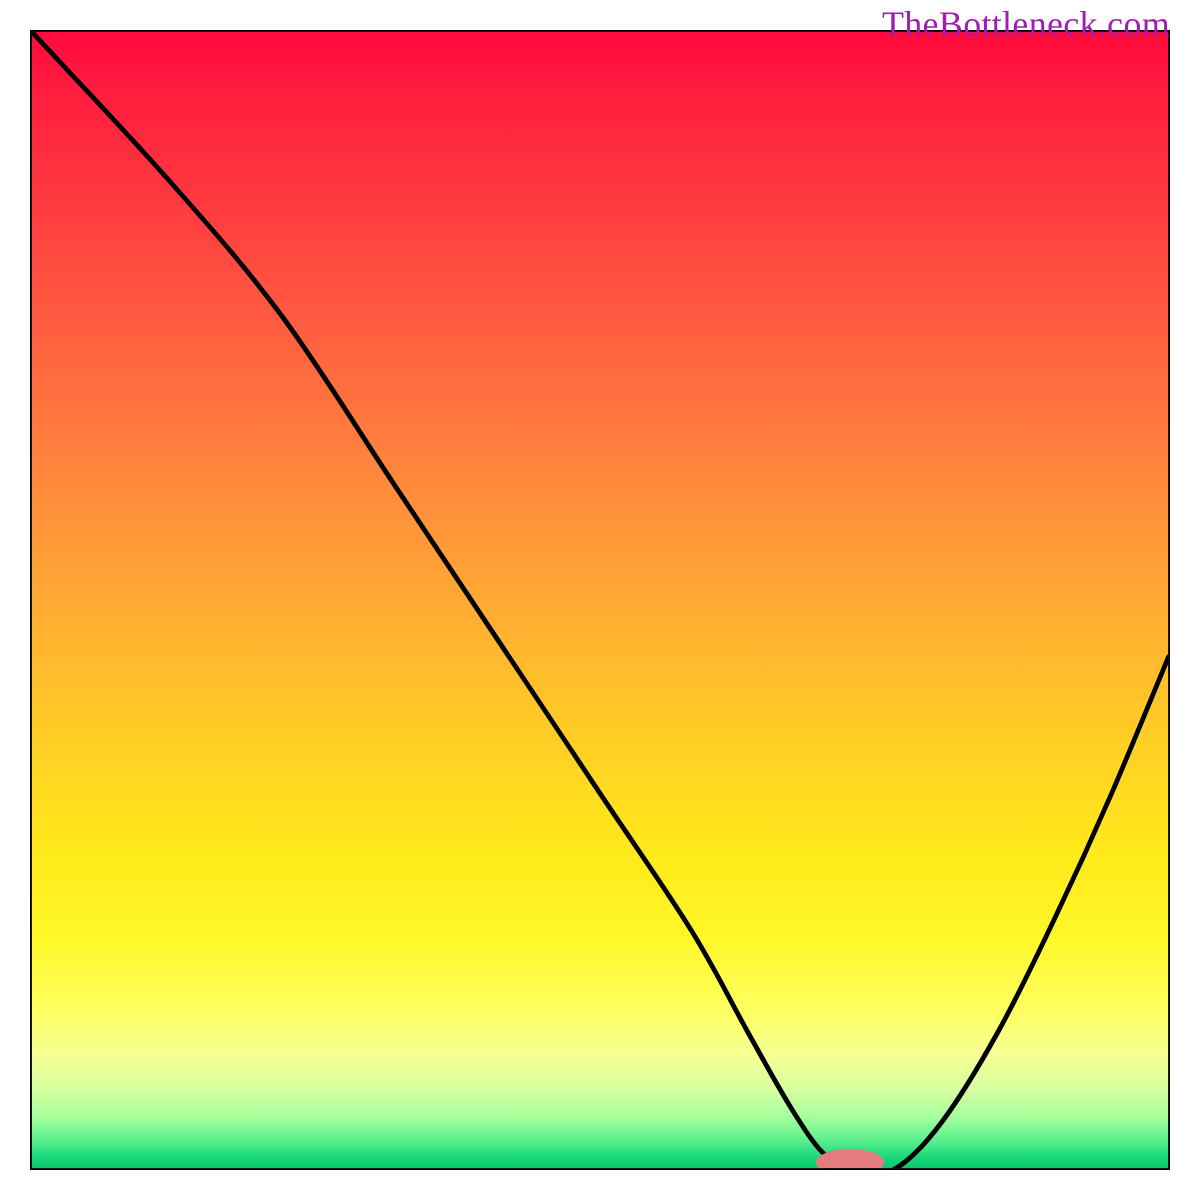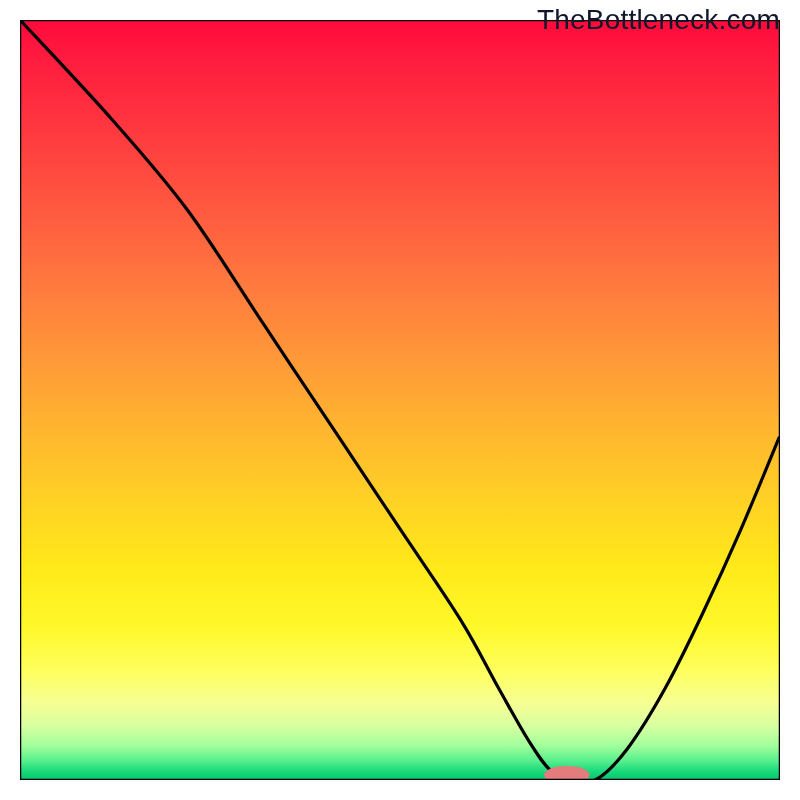--- a/index.html
+++ b/index.html
@@ -16,25 +16,26 @@
     width: 800px;
     height: 800px;
   }
   svg {
     display: block;
   }
   .attribution {
     position: absolute;
     top: 4px;
     right: 20px;
-    font-size: 28px;
+    font-size: 24px;
     font-weight: 500;
-    color: #0f172a;
+    color: #a21caf;
     letter-spacing: 0.2px;
     user-select: none;
+    font-family: Liberation Serif, serif;
   }
 </style>
 </head>
 <body>
 
 <div class="canvas-wrap">
 
   <svg width="800" height="800" viewBox="0 0 800 800">
 
     <defs>

